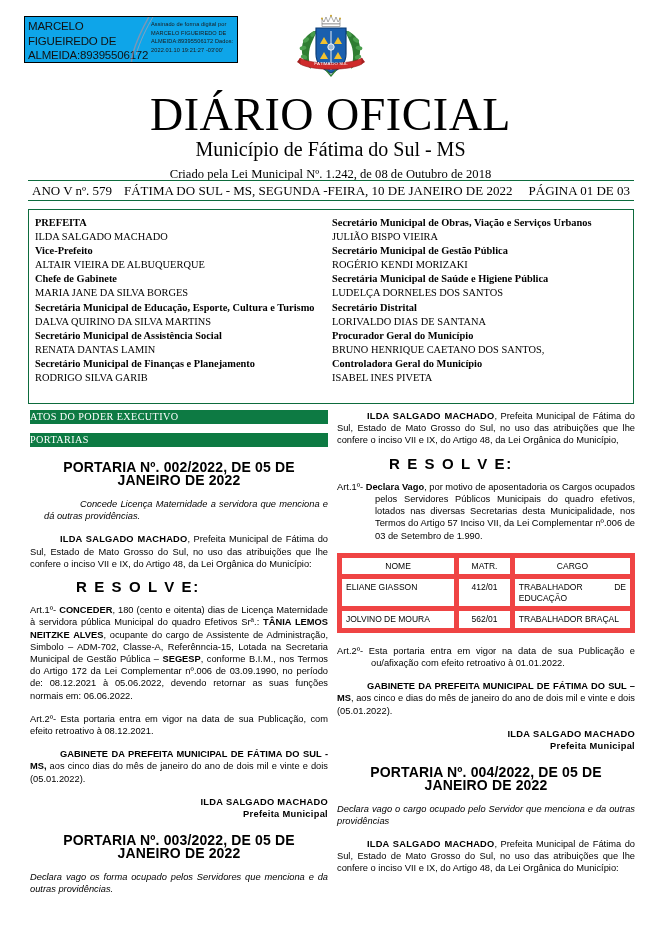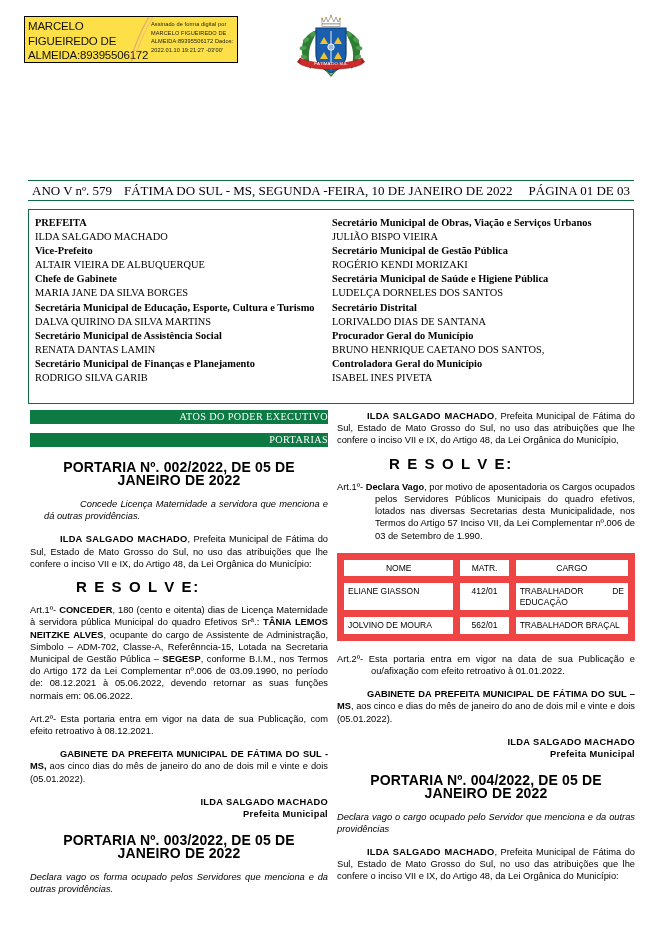--- a/index.html
+++ b/index.html
@@ -22,21 +22,21 @@
   }
 
   
   .sigbox {
     position: absolute;
     left: 24px; top: 16px;
     width: 214px; height: 47px;
     border: 1px solid #000;
     box-sizing: border-box;
     overflow: hidden;
-    background: #fde047;
+    background: #0ea5e9;
   }
   .sigbox .sig-left {
     position: absolute;
     left: 3px; top: 2px;
     width: 120px;
     font-family: "Liberation Sans", sans-serif;
     font-size: 11.5px;
     line-height: 14.5px;
     letter-spacing: -0.2px;
     color: #111;
@@ -140,21 +140,21 @@
     font-size: 9.3px;
     line-height: 12.2px;
     color: #000;
   }
   .colbody.left  { left: 30px; }
   .colbody.right { left: 337px; }
 
   .greenbar {
     background: #0d7a43;
     color: #ffffff;
-    text-align: right;
+    text-align: left;
     font-family: "Liberation Serif", serif;
     font-size: 10.2px;
     line-height: 14px;
     height: 14px;
     letter-spacing: 0.4px;
     margin-bottom: 9px;
   }
   .greenbar.second { margin-bottom: 14px; }
 
   .ptitle {
@@ -225,21 +225,21 @@
   
   table.vagos {
     width: 100%;
     border-collapse: collapse;
     font-family: "Liberation Sans", sans-serif;
     font-size: 8.5px;
     line-height: 10.5px;
     margin: 0 0 12px 0;
   }
   table.vagos td, table.vagos th {
-    border: 7px solid #ef4444;
+    border: 5px solid #ef4444;
     padding: 3px 4px;
     vertical-align: top;
     font-weight: normal;
   }
   table.vagos th { text-align: center; padding: 3px 4px; }
   table.vagos td.nome { width: 40%; text-align: left; }
   table.vagos td.matr { width: 19%; text-align: center; }
   table.vagos td.cargo { width: 41%; text-align: justify; }
   table.vagos td.cargo span { display: inline; }
   .cargo-just { text-align: justify; text-align-last: justify; }
@@ -302,20 +302,25 @@
     <g>
       <path d="M4 44 C16 51, 54 51, 66 44 L66 50 C54 57, 16 57, 4 50 Z" fill="#cf2b2b" stroke="#8e1717" stroke-width="0.6"></path>
       <path d="M4 44 L1 48 L4 50 Z" fill="#a31f1f"></path>
       <path d="M66 44 L69 48 L66 50 Z" fill="#a31f1f"></path>
       <text x="35" y="50.5" font-size="4.4" fill="#ffffff" text-anchor="middle" font-family="Liberation Sans, sans-serif">FÁTIMA DO SUL</text>
     </g>
 
     <path d="M30 56 L35 62 L40 56" fill="none" stroke="#2f7d32" stroke-width="1.4"></path>
   </svg>
 
+  <div class="masthead">
+    <div class="dotitle">DIÁRIO OFICIAL</div>
+    <div class="dosub">Município de Fátima do Sul - MS</div>
+    <div class="docreated">Criado pela Lei Municipal Nº. 1.242, de 08 de Outubro de 2018</div>
+  </div>
 
   <div class="issuebar">
     <div class="row">
       <span class="ano">ANO V nº. 579</span>
       <span class="place">FÁTIMA DO SUL - MS, SEGUNDA -FEIRA,  10  DE JANEIRO DE 2022</span>
       <span class="pag">PÁGINA 01 DE 03</span>
     </div>
   </div>
 
   <div class="officials">

